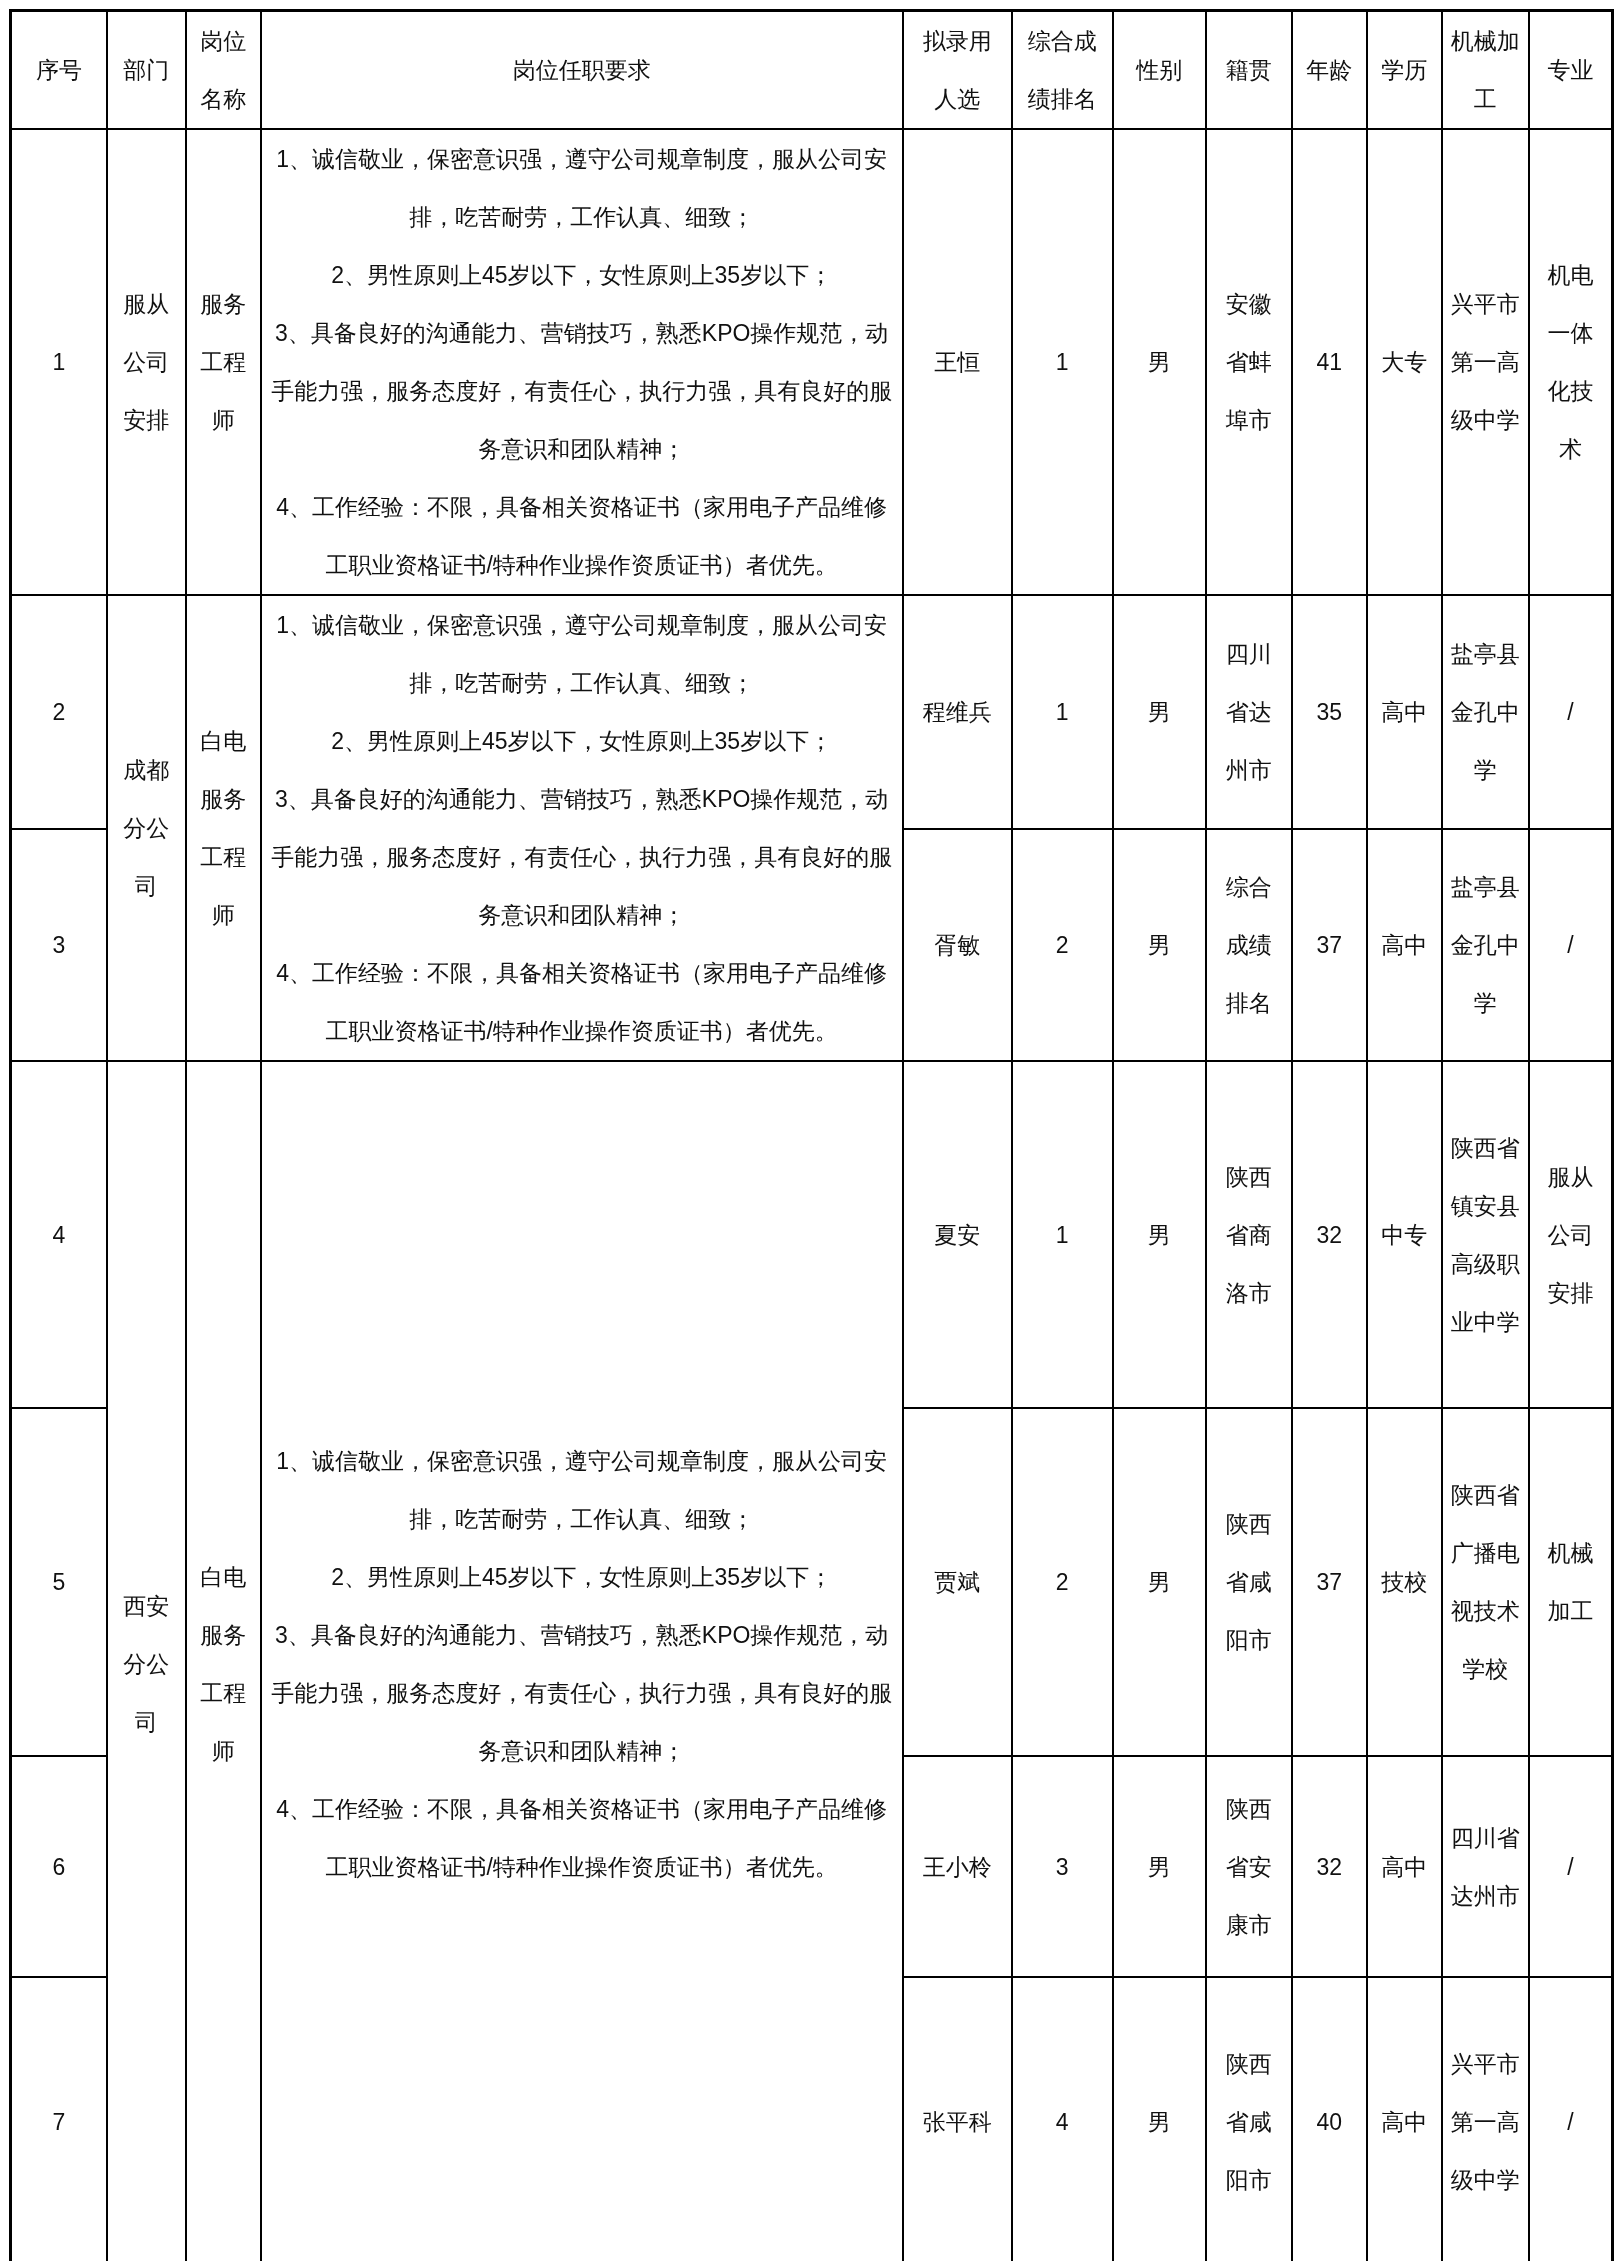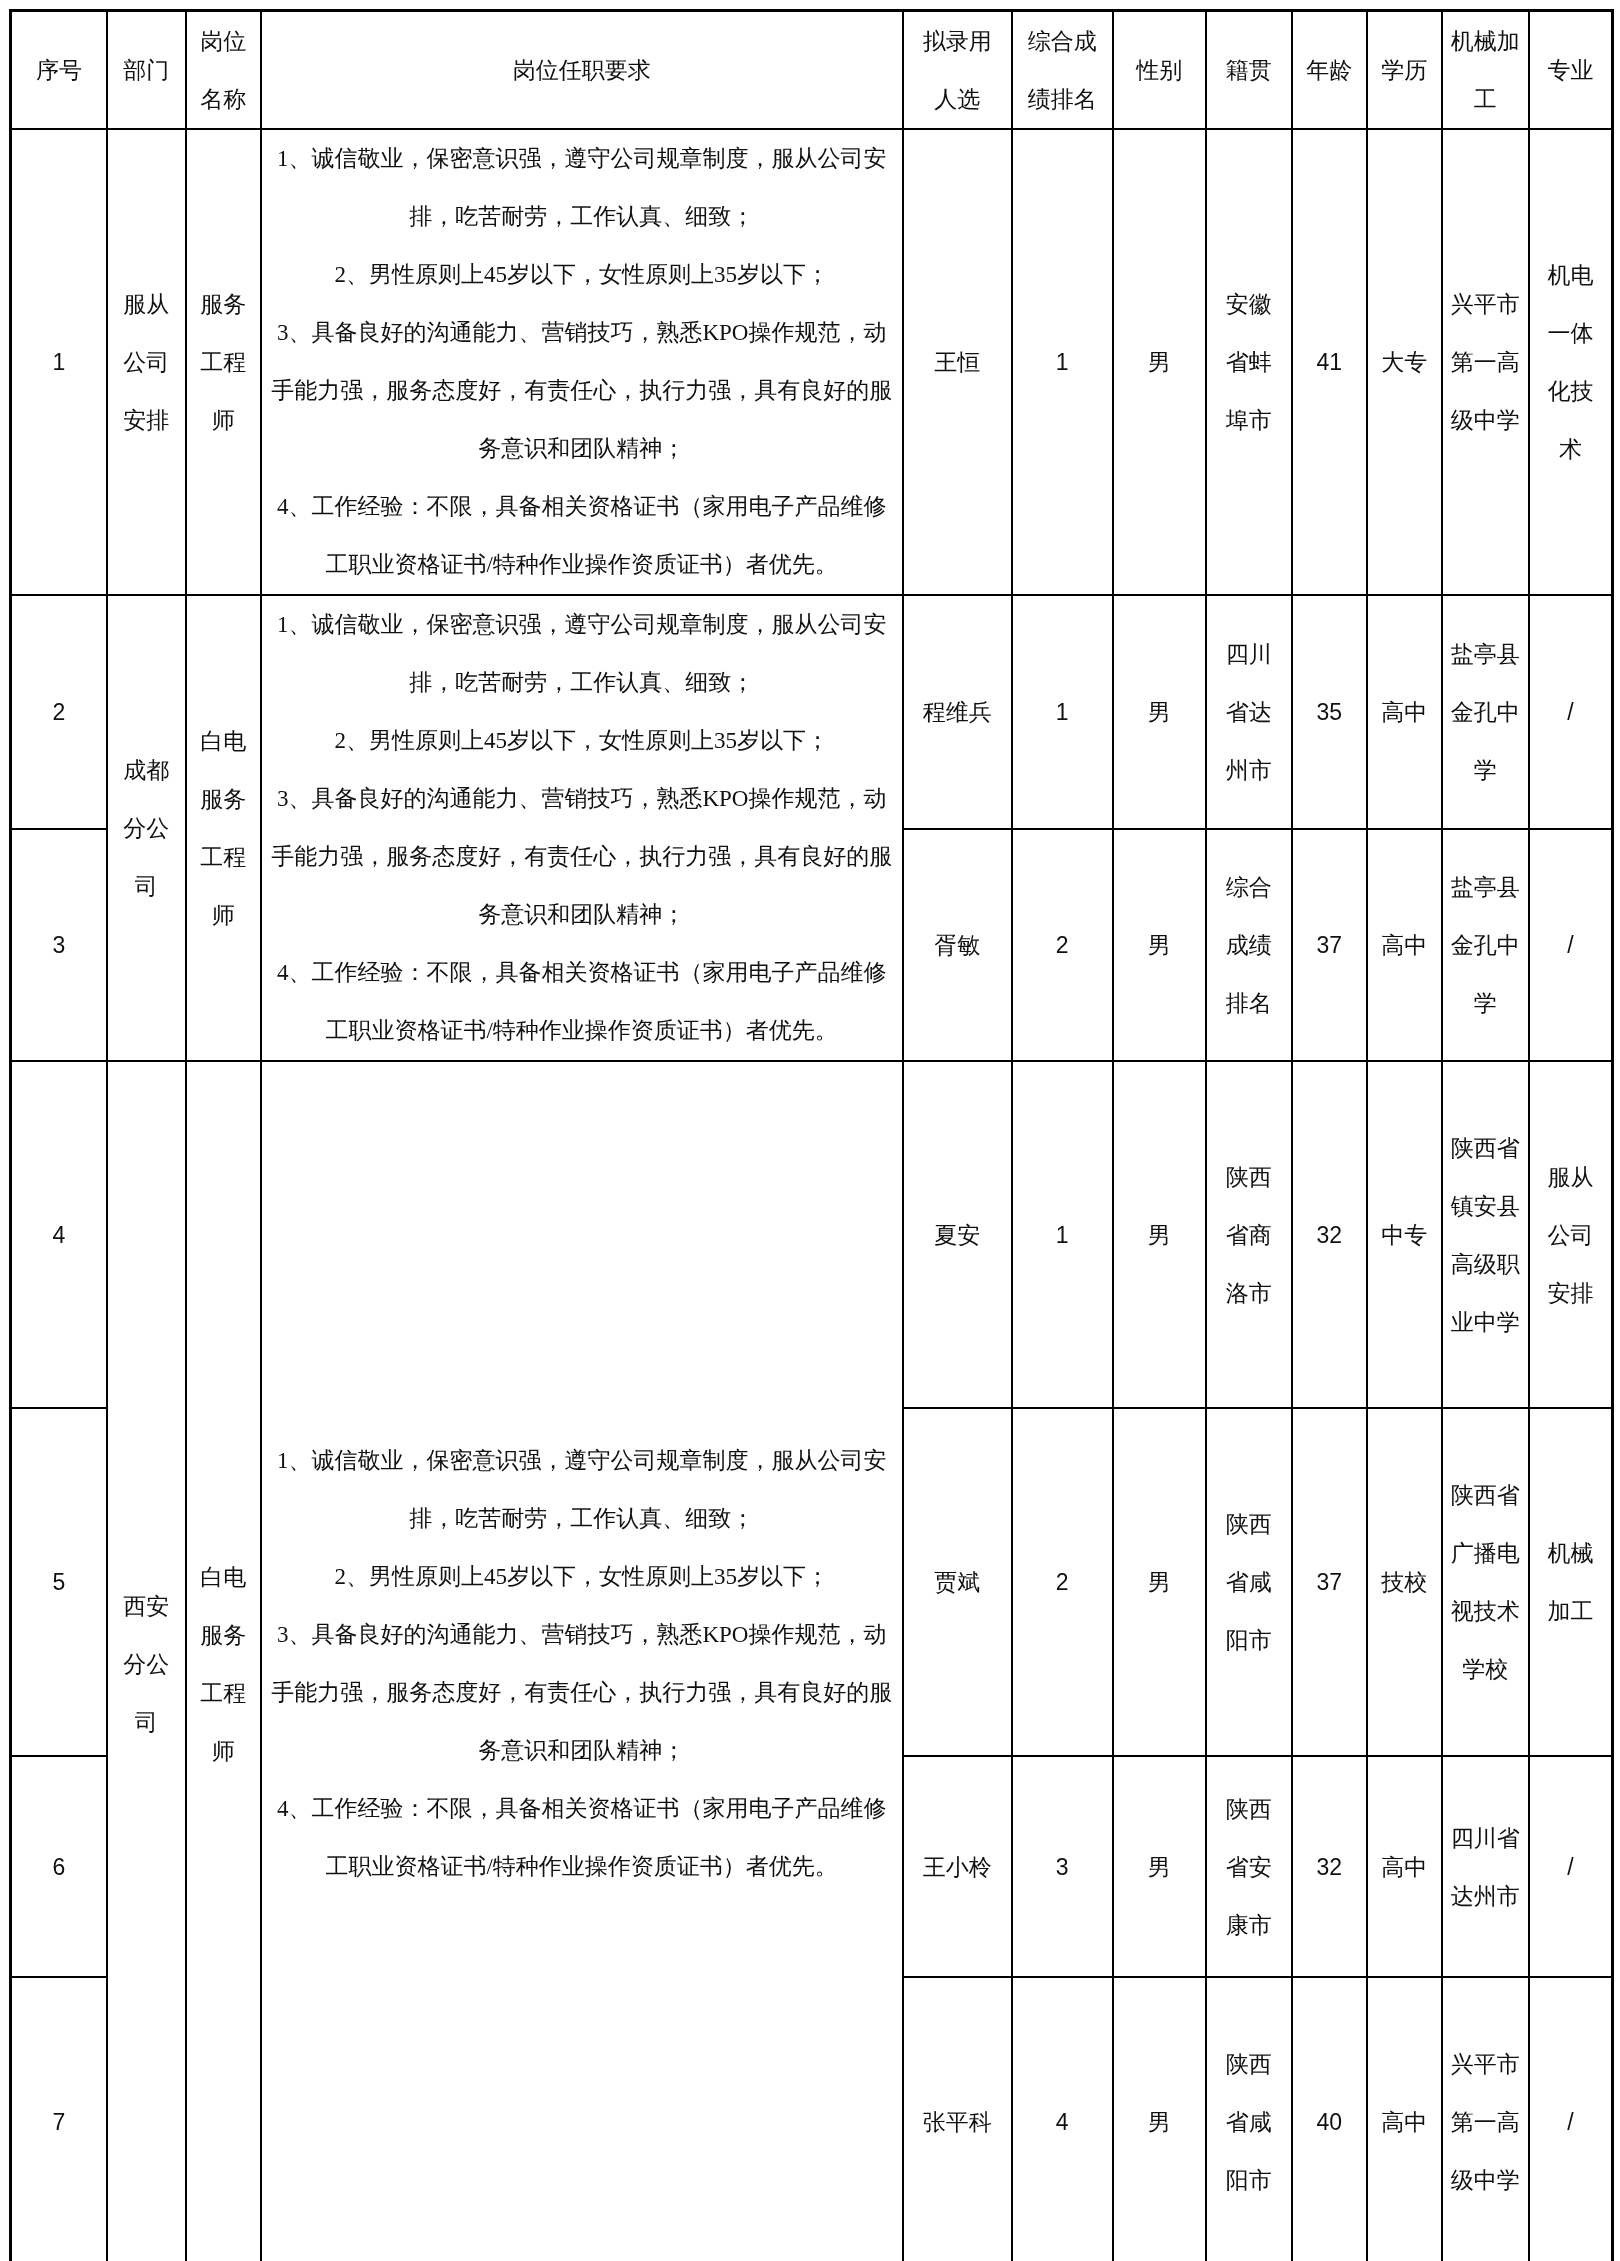--- a/index.html
+++ b/index.html
@@ -25,21 +25,21 @@
     vertical-align:middle;
     padding:0 7.7px;
     overflow:hidden;
     word-break:break-all;
   }
   table.doc{border:3.1px solid #000000;}
   td.c-req{
     text-align:left;
     padding:0 21.5px;
   }
-  td.c-req p{margin:0;font-family:Liberation Serif, serif;}
+  td.c-req p{margin:0;}
   tr.h-head{height:114px;}
   tr.h-r1{height:461px;}
   tr.h-r2{height:230px;}
   tr.h-r3{height:228px;}
   tr.h-r4{height:347px;}
   tr.h-r5{height:348px;}
   tr.h-r6{height:221px;}
   tr.h-r7{height:291px;}
 </style>
 </head>

